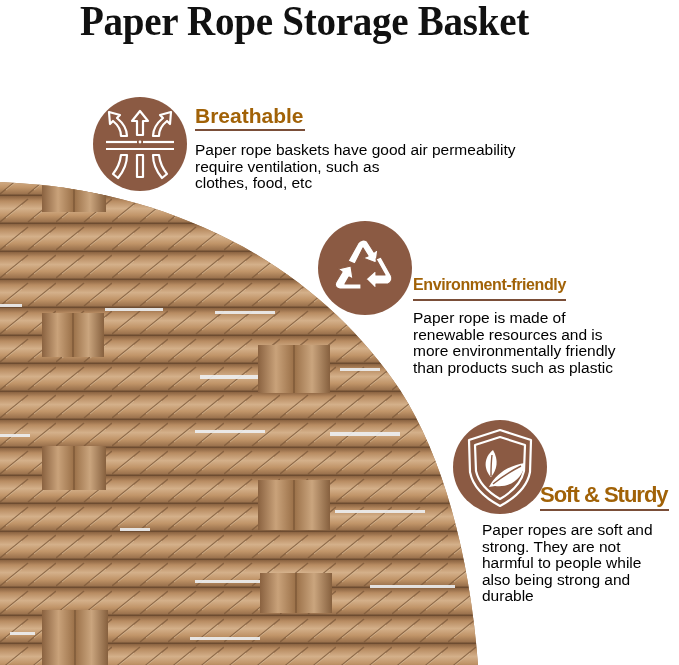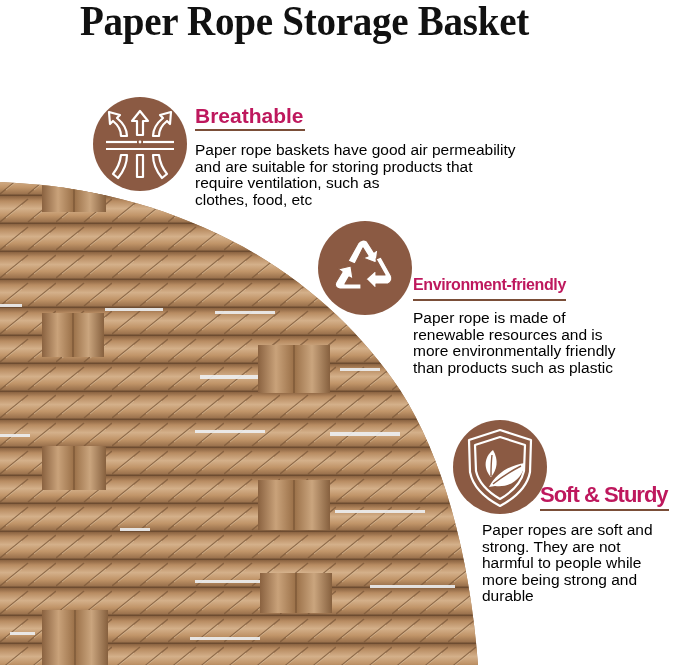--- a/index.html
+++ b/index.html
@@ -22,21 +22,21 @@
     pointer-events: none;
   }
 
   .icon-circle {
     position: absolute; width: 94px; height: 94px; border-radius: 50%;
     background: #8b5a43;
   }
   .icon-circle svg { position: absolute; left: 0; top: 0; width: 94px; height: 94px; }
 
   .feature-title {
-    position: absolute; color: #be185d; font-weight: bold;
+    position: absolute; color: #a16207; font-weight: bold;
     font-family: "Liberation Sans", sans-serif; white-space: nowrap;
     border-bottom: 2px solid #7a4e38;
   }
   .feature-text {
     position: absolute; color: #000000; font-size: 15.5px; line-height: 16.5px;
     font-family: Liberation Sans, sans-serif;
   }
   .feature-text div { white-space: nowrap; }
 
   #f1-title { left: 195px; top: 103px; font-size: 21px; line-height: 26px; padding-right: 1px; }
@@ -142,21 +142,20 @@
       <rect x="44" y="58" width="6" height="22"></rect>
       <path d="M28,58 C27,66 24,72 20,77 L25,81 C30,75 34,67 34,58 Z"></path>
       <path d="M66,58 C67,66 70,72 74,77 L69,81 C64,75 60,67 60,58 Z"></path>
     </g>
     <circle cx="47" cy="45" r="1.4" fill="#ffffff"></circle>
   </svg>
 </div>
 <div class="feature-title" id="f1-title">Breathable</div>
 <div class="feature-text" id="f1-text">
   <div>Paper rope baskets have good air permeability</div>
-  <div>and are suitable for storing products that</div>
   <div>require ventilation, such as</div>
   <div>clothes, food, etc</div>
 </div>
 
 <div class="icon-circle" style="left:318px; top:221px;">
   <svg viewBox="0 0 94 94">
     <g fill="#ffffff" stroke="#8b5a43" stroke-width="1.2" stroke-linejoin="round">
 
       <path d="M30,40 L40,22 C42,19 46,18 49,20 L56,31 L60,28 L58,42 L45,37 L50,35 L45,27 L37,43 Z"></path>
 
@@ -188,15 +187,15 @@
       <path d="M39,35 C38,43 38,50 38,56"></path>
       <path d="M40,64 C50,56 58,51 68,46"></path>
     </g>
   </svg>
 </div>
 <div class="feature-title" id="f3-title">Soft &amp; Sturdy</div>
 <div class="feature-text" id="f3-text">
   <div>Paper ropes are soft and</div>
   <div>strong. They are not</div>
   <div>harmful to people while</div>
-  <div>more being strong and</div>
+  <div>also being strong and</div>
   <div>durable</div>
 </div>
 
 </body></html>

